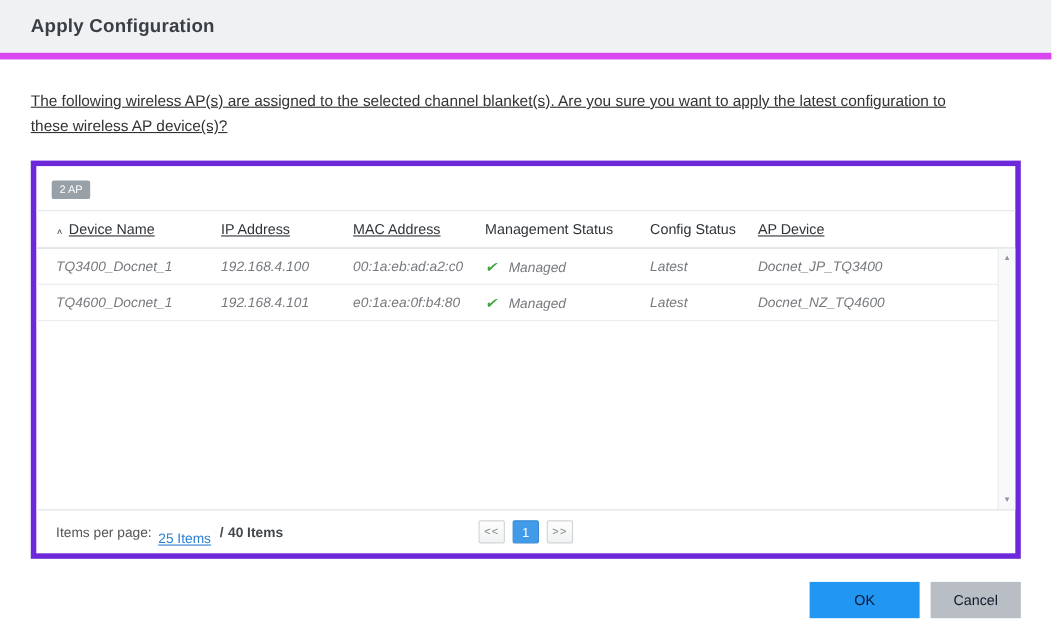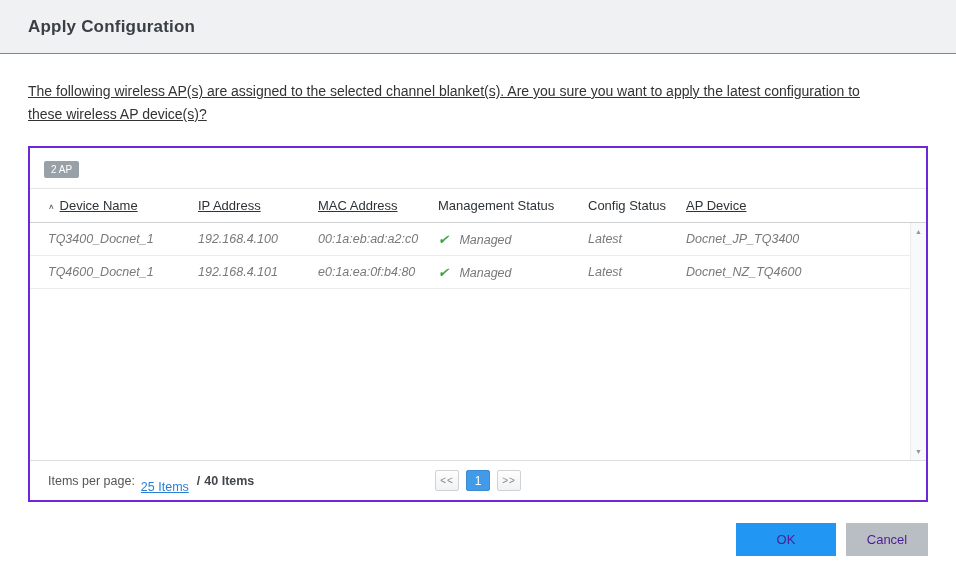--- a/index.html
+++ b/index.html
@@ -1,26 +1,26 @@
 <!DOCTYPE html>
 <html><head>
 <meta charset="utf-8">
 <style>
   * { margin:0; padding:0; box-sizing:border-box; }
   html,body { width:956px; height:570px; background:#ffffff;
     font-family:"Liberation Sans", sans-serif; color:#333; overflow:hidden; }
 
-  .titlebar { height:54px; background:#eff1f3; border-bottom:1px solid #d946ef;
+  .titlebar { height:54px; background:#eff1f3; border-bottom:6px solid #d946ef;
     display:flex; align-items:center; padding:0 28px; }
   .titlebar h1 { font-size:17px; font-weight:bold; color:#3a3f46; letter-spacing:.2px; }
 
   .message { padding:26px 30px 16px 28px; font-size:14px; color:#333;
     line-height:23px; max-width:912px;text-decoration:underline; }
 
-  .panel { margin:4px 28px 0 28px; border:2px solid #6d28d9; background:#fff; }
+  .panel { margin:4px 28px 0 28px; border:5px solid #6d28d9; background:#fff; }
 
   .badge-row { padding:11px 14px 10px 14px; border-bottom:1px solid #e4e6e8; }
   .badge { display:inline-block; background:#99a1a8; color:#fff; font-size:10px;
     padding:3px 7px; border-radius:2px; }
 
   .thead { display:flex; align-items:center; height:34px; padding-left:18px;
     border-bottom:1px solid #cfd2d5; font-size:13px; color:#2e3338; }
   .thead .col { white-space:nowrap; }
   .thead .sortable { text-decoration:underline; cursor:pointer; }
   .sort-icon { font-size:9px; color:#55595e; margin-right:5px; display:inline-block;
@@ -51,21 +51,21 @@
     display:flex; gap:7px; align-items:center; }
   .page-btn { min-width:24px; height:21px; display:flex; align-items:center;
     justify-content:center; font-size:10px; color:#82888e;
     background:linear-gradient(#fdfdfd,#f1f2f3); border:1px solid #cfd3d6;
     border-radius:2px; cursor:pointer; padding:0 4px; letter-spacing:1px; }
   .page-btn.active { background:#419be8; border-color:#3a8cd4; color:#fff;
     font-size:12px; letter-spacing:0; }
 
   .actions { display:flex; justify-content:flex-end; gap:10px;
     padding:21px 28px 0 0; }
-  .btn { height:33px; border:none; font-size:13px; color:#4c1d95; cursor:pointer;
+  .btn { height:33px; border:none; font-size:13px; color:#0f172a; cursor:pointer;
     font-family:"Liberation Sans", sans-serif; }
   .btn-ok { width:100px; background:#2196f3; }
   .btn-cancel { width:82px; background:#b9bec4; }
 </style>
 </head>
 <body>
 
 <div class="titlebar">
   <h1>Apply Configuration</h1>
 </div>

